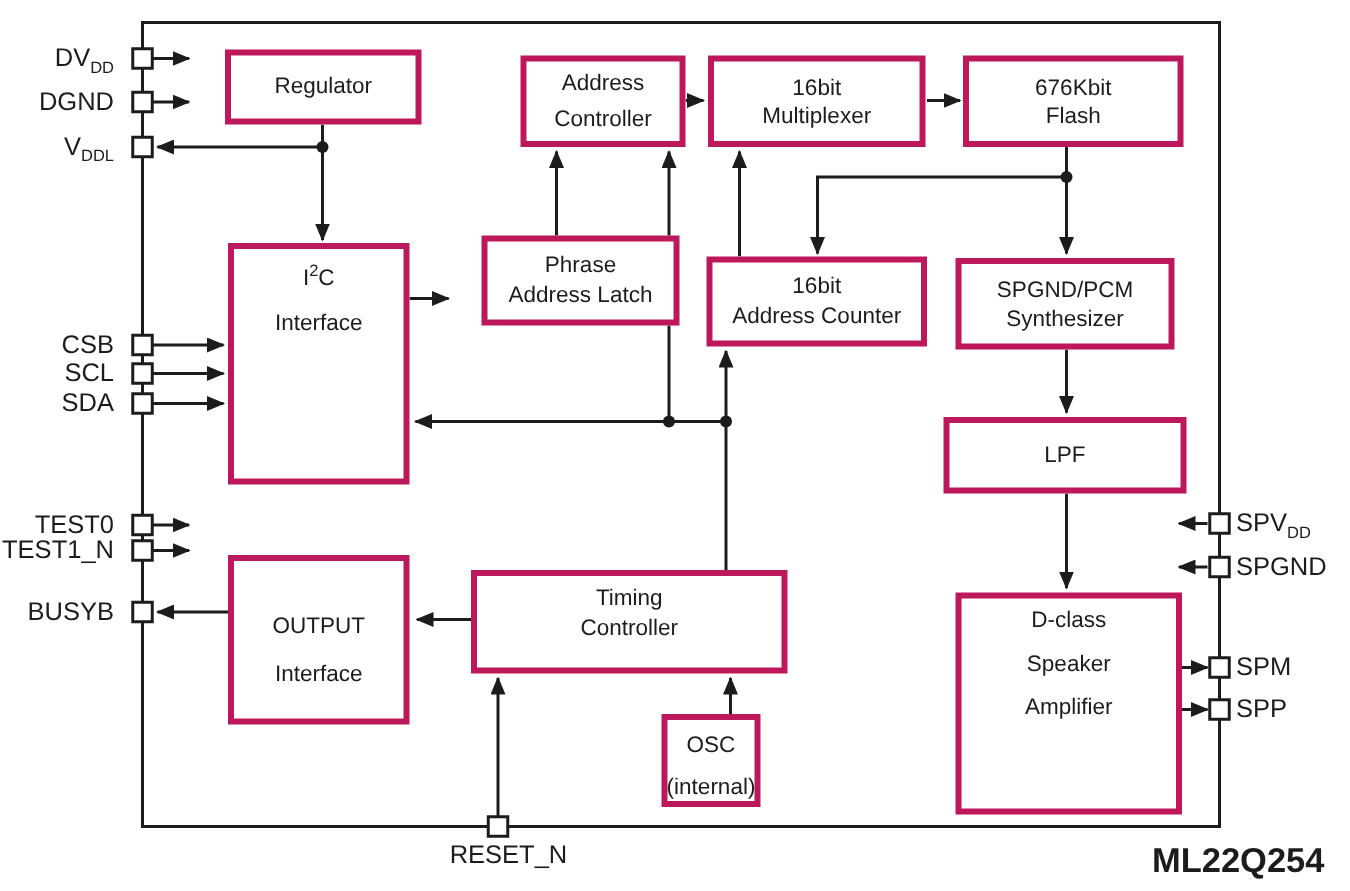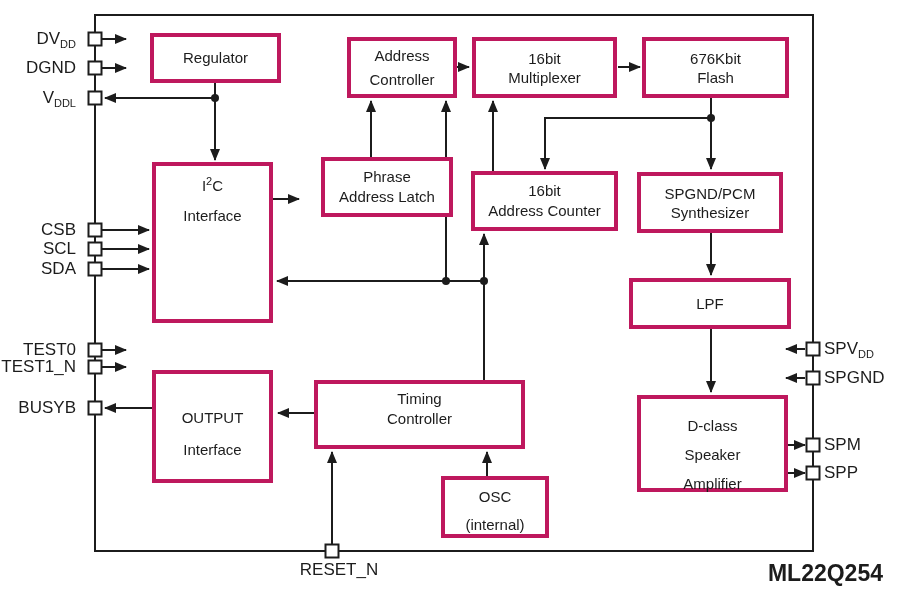--- a/index.html
+++ b/index.html
@@ -35,22 +35,22 @@
   .b-addrctrl  { left: 347px; top: 37px;  width: 110px; height: 61px; line-height: 24px; }
   .b-mux       { left: 472px; top: 37px;  width: 145px; height: 61px; line-height: 19px; }
   .b-flash     { left: 642px; top: 37px;  width: 147px; height: 61px; line-height: 19px; }
   .b-i2c       { left: 152px; top: 162px; width: 121px; height: 161px; line-height: 30px; justify-content: flex-start; }
   .b-phrase    { left: 302px; top: 157px; width: 132px; height: 60px; margin-left: 19px; }
   .b-counter   { left: 471px; top: 171px; width: 147px; height: 60px; }
   .b-adpcm     { left: 637px; top: 172px; width: 146px; height: 61px; line-height: 19px; }
   .b-lpf       { left: 629px; top: 278px; width: 162px; height: 51px; }
   .b-timing    { left: 314px; top: 380px; width: 211px; height: 69px; justify-content: flex-start; padding-top: 5px; }
   .b-output    { left: 152px; top: 370px; width: 121px; height: 113px; line-height: 32px; justify-content: flex-start; padding-top: 28px; }
-  .b-osc       { left: 441px; top: 476px; width: 108px;  height: 62px; line-height: 28px; justify-content: flex-start; padding-top: 3px; }
-  .b-dclass    { left: 637px; top: 395px; width: 151px; height: 97px; line-height: 29px; justify-content: flex-start; padding-top: 12px; }
+  .b-osc       { left: 441px; top: 476px; width: 66px;  height: 62px; line-height: 28px; justify-content: flex-start; padding-top: 3px; }
+  .b-dclass    { left: 637px; top: 395px; width: 151px; height: 148px; line-height: 29px; justify-content: flex-start; padding-top: 0; }
 
   sup { font-size: 11px; }
   sub { font-size: 11px; }
 
   .pin-label {
     position: absolute;
     font-size: 17px;
     line-height: 20px;
     height: 20px;
     white-space: nowrap;

